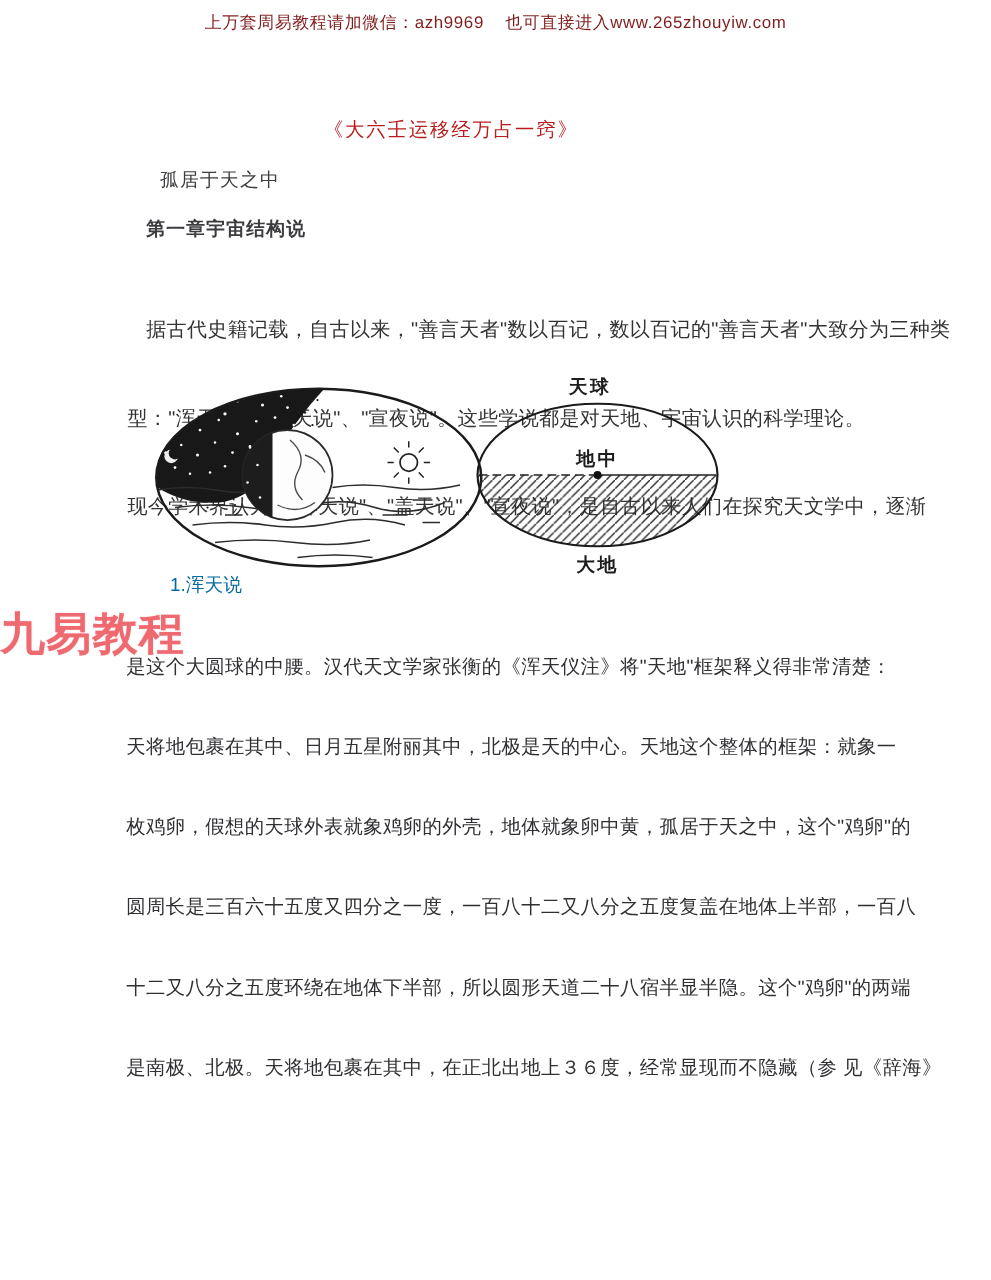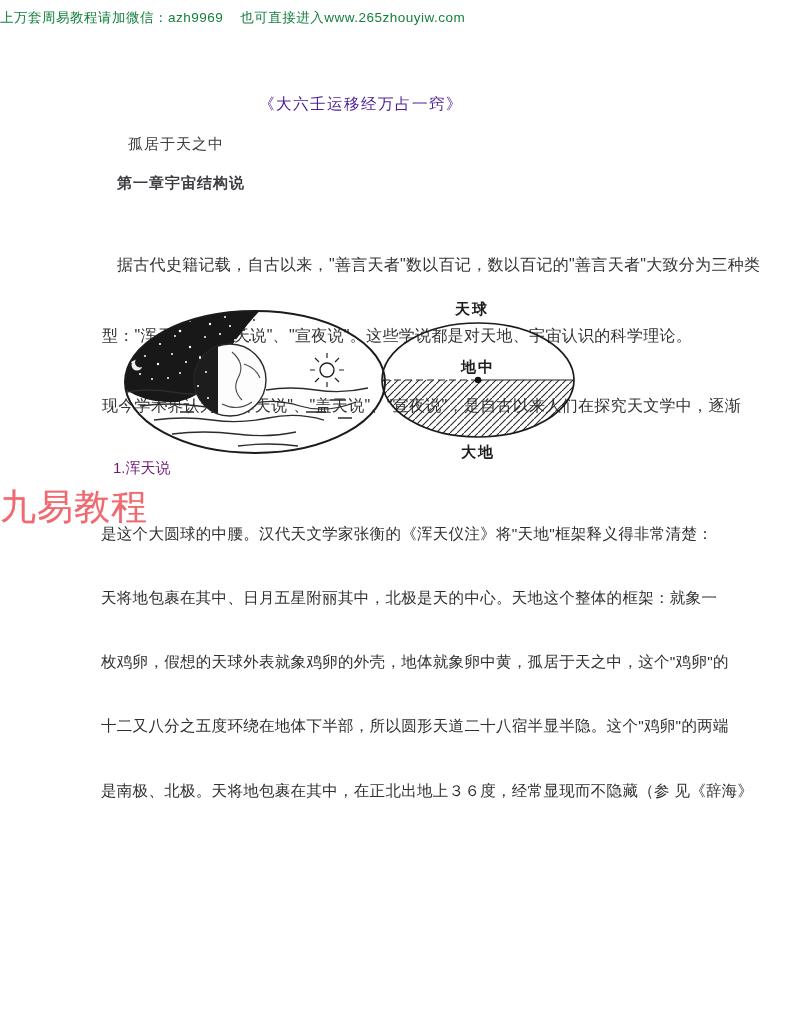--- a/index.html
+++ b/index.html
@@ -2,44 +2,44 @@
 <html><head>
 <meta charset="utf-8">
 <style>
   html,body{margin:0;padding:0;background:#888;}
   .page{
     position:relative;width:793px;height:1024px;margin:0 auto;
     background:#ffffff;overflow:hidden;
     font-family:"Liberation Sans","DejaVu Sans",sans-serif;
   }
   .header-line{
-    position:absolute;top:9px;left:0;right:0;text-align:left;
-    color:#15803d;font-size:13.5px;white-space:pre;letter-spacing:0.5px;
+    position:absolute;top:9px;left:0;right:0;text-align:center;
+    color:#7f1d1d;font-size:13.5px;white-space:pre;letter-spacing:0.5px;
   }
   .doc-title{
-    position:absolute;top:94px;left:259px;font-size:15.5px;color:#4c1d95;letter-spacing:1.5px;
+    position:absolute;top:94px;left:259px;font-size:15.5px;color:#b91c1c;letter-spacing:1.5px;
   }
   .part-heading{position:absolute;top:135px;left:128px;font-size:15px;color:#3c3c40;letter-spacing:1px;}
   .chapter-heading{position:absolute;top:174px;left:117px;font-size:15px;color:#3c3c40;letter-spacing:1px;font-weight:bold;}
   .intro-block{
     position:absolute;top:206px;left:102px;width:600px;
     font-size:16px;line-height:23.5px;color:#333336;white-space:pre;letter-spacing:0.3px;
   }
   .intro-block .indent{padding-left:15px;}
   .fig-left{position:absolute;left:120px;top:306px;}
   .fig-right{position:absolute;left:380px;top:300px;}
   .fig-label{font-size:15px;font-weight:600;fill:#1d1d1d;letter-spacing:2px;}
-  .subsection-heading{position:absolute;top:459px;left:113px;font-size:15px;color:#701a75;}
+  .subsection-heading{position:absolute;top:459px;left:136px;font-size:15px;color:#0369a1;}
   .body-block{
     position:absolute;top:480px;left:101px;width:601px;
     font-size:15.5px;line-height:21.4px;color:#303034;white-space:pre;letter-spacing:0.3px;
   }
   .watermark{
     position:absolute;left:0px;top:487px;z-index:6;
-    font-size:36px;font-weight:normal;color:#ee6a70;letter-spacing:1px;line-height:1.1;
+    font-size:36px;font-weight:bold;color:#ee6a70;letter-spacing:1px;line-height:1.1;
     text-shadow:0 0 1px #f8b9bc;
   }
 </style>
 </head>
 <body>
 
 <div class="page">
 
   <div class="header-line">上万套周易教程请加微信：azh9969    也可直接进入www.265zhouyiw.com</div>
 
@@ -154,20 +154,21 @@
     <text class="fig-label" x="98" y="72" text-anchor="middle">地中</text>
     <text class="fig-label" x="98" y="157" text-anchor="middle">大地</text>
   </svg>
 
   <div class="subsection-heading">1.浑天说</div>
 
   <div class="body-block">
     <div>是这个大圆球的中腰。汉代天文学家张衡的《浑天仪注》将"天地"框架释义得非常清楚：</div>
     <div>天将地包裹在其中、日月五星附丽其中，北极是天的中心。天地这个整体的框架：就象一</div>
     <div>枚鸡卵，假想的天球外表就象鸡卵的外壳，地体就象卵中黄，孤居于天之中，这个"鸡卵"的</div>
+    <div>圆周长是三百六十五度又四分之一度，一百八十二又八分之五度复盖在地体上半部，一百八</div>
     <div>十二又八分之五度环绕在地体下半部，所以圆形天道二十八宿半显半隐。这个"鸡卵"的两端</div>
     <div>是南极、北极。天将地包裹在其中，在正北出地上３６度，经常显现而不隐藏（参 见《辞海》</div>
     
     
     
     
     
     
     
     

